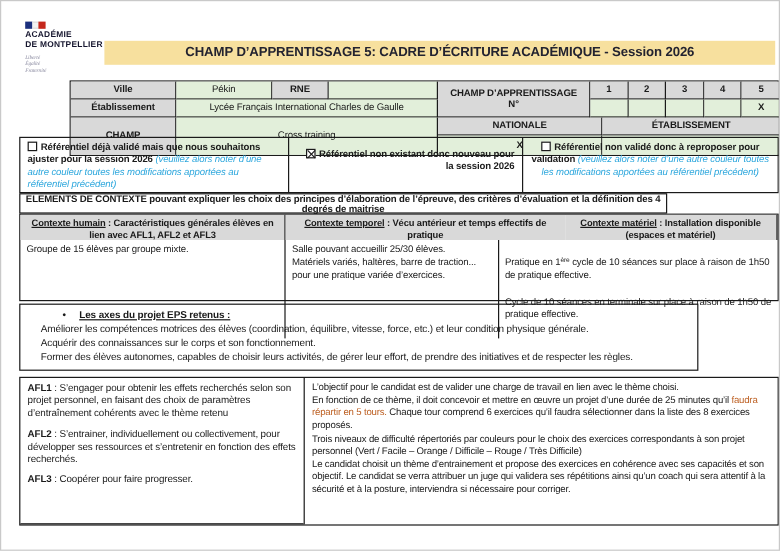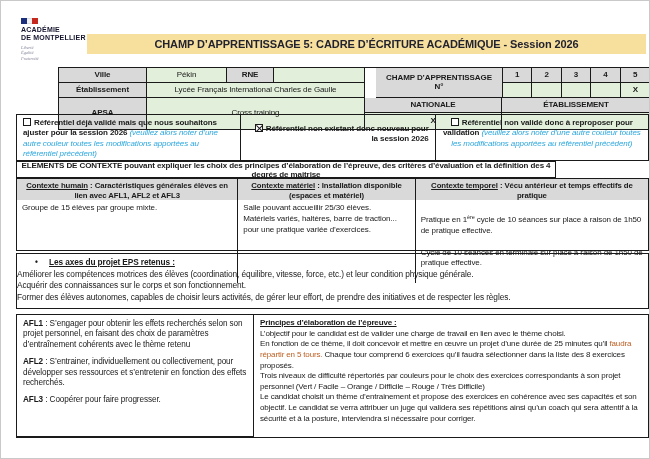--- a/index.html
+++ b/index.html
@@ -37,21 +37,21 @@
 
   
   .info-table { position: absolute; left: 57px; top: 66px; width: 591px; display: flex; border: 1.5px solid #1a1a1a; background: #fff; }
   .cell { display: flex; align-items: center; justify-content: center; font-size: 8px; line-height: 1.1; padding: 0 2px; text-align: center; overflow: hidden; }
   .lab { background: #d9d9d9; font-weight: bold; }
   .val { background: #e2efda; }
   .bR { border-right: 1px solid #1a1a1a; }
   .bB { border-bottom: 1px solid #1a1a1a; }
   .info-left { width: 306px; display: grid; grid-template-columns: 88px 80px 47px 91px; grid-template-rows: 15px 15px 31px; }
   .info-right { width: 285px; display: flex; flex-direction: column; }
-  .info-right-top { display: grid; grid-template-columns: 127px repeat(5, 1fr); grid-template-rows: 15px 15px; padding-left: 11px; }
+  .info-right-top { display: grid; grid-template-columns: 127px repeat(5, 1fr); grid-template-rows: 15px 15px; }
   .info-right-bottom { display: grid; grid-template-columns: 137px 148px; grid-template-rows: 15px 16px; }
   .span3 { grid-column: 2 / 5; }
   .champ-cell { grid-row: 1 / 3; flex-direction: column; }
   .xmark { font-weight: bold; }
 
   
   .ref-row { position: absolute; left: 15px; top: 113px; width: 633px; height: 47px; display: flex; border: 1.5px solid #1a1a1a; }
   .ref-cell { font-size: 8px; font-weight: bold; line-height: 1.3; padding: 3px 6px; overflow: hidden; }
   .ref-cell-1 { width: 225px; border-right: 1.5px solid #1a1a1a; text-align: left; }
   .ref-cell-2 { width: 195px; border-right: 1.5px solid #1a1a1a; text-align: right; padding-top: 9px; }
@@ -81,21 +81,21 @@
   .ctx-c1 { width: 222px; } .ctx-c2 { width: 178px; } .ctx-c3 { width: 233px; }
   .ctx-head-cell {
     background: #d9d9d9; font-size: 7.8px; font-weight: bold; text-align: center;
     padding: 2px 8px 0 8px; line-height: 1.25;
   }
   .ctx-title { text-decoration: underline; }
   .ctx-body-cell { font-size: 8px; line-height: 1.35; padding: 3px 5px; text-align: left; white-space: pre-line; }
   sup.small { font-size: 5.5px; vertical-align: 3px; }
 
   
-  .axes { position: absolute; left: 15px; top: 252px; width: 633px; height: 56px; border: 1.5px solid #1a1a1a; padding: 3px 0; font-size: 8.3px; line-height: 1.35; }
+  .axes { position: absolute; left: 15px; top: 252px; width: 566px; height: 56px; border: 1.5px solid #1a1a1a; padding: 3px 17px; font-size: 8.3px; line-height: 1.35; }
   .axes-title-line { margin-left: 18px; margin-bottom: 1px; }
   .axes-bullet { display: inline-block; width: 14px; font-weight: bold; }
   .axes-title { font-weight: bold; text-decoration: underline; }
 
   
   .bottom-table { position: absolute; left: 15px; top: 313px; width: 633px; height: 124px; border: 1.5px solid #1a1a1a; display: flex; }
   .bt-left { width: 237px; border-right: 1px solid #1a1a1a; display: flex; flex-direction: row; }
   .bt-left-content { flex: 1; padding: 4px 6px; font-size: 8.2px; line-height: 1.27; border-bottom: 1px solid #1a1a1a; overflow: hidden; }
   .bt-left-content p { margin-bottom: 7px; }
   .afl-label { font-weight: bold; }
@@ -131,21 +131,21 @@
   </div>
 
   <div class="info-table">
     <div class="info-left">
       <div class="cell lab bR bB">Ville</div>
       <div class="cell val bR bB">Pékin</div>
       <div class="cell lab bR bB">RNE</div>
       <div class="cell val bR bB"></div>
       <div class="cell lab bR bB">Établissement</div>
       <div class="cell val bR bB span3">Lycée Français International Charles de Gaulle</div>
-      <div class="cell lab bR">APSA</div>
+      <div class="cell lab bR">CHAMP</div>
       <div class="cell val bR span3">Cross training</div>
     </div>
     <div class="info-right">
       <div class="info-right-top">
         <div class="cell lab bR bB champ-cell">
           <div>CHAMP D’APPRENTISSAGE</div>
           <div>N°</div>
         </div>
         <div class="cell lab bR bB">1</div>
         <div class="cell lab bR bB">2</div>
@@ -179,25 +179,25 @@
     </div>
   </div>
 
   <div class="elements-header">ELEMENTS DE CONTEXTE pouvant expliquer les choix des principes d’élaboration de l’épreuve, des critères d’évaluation et la définition des 4 degrés de maitrise</div>
 
   <div class="context-table">
     <div class="ctx-head">
       <div class="ctx-head-cell ctx-c1 bR">
         <span class="ctx-title">Contexte humain</span><span> : Caractéristiques générales élèves en lien avec AFL1, AFL2 et AFL3</span>
       </div>
+      <div class="ctx-head-cell ctx-c3">
+        <span class="ctx-title">Contexte temporel</span><span> : Vécu antérieur et temps effectifs de pratique</span>
+      </div>
       <div class="ctx-head-cell ctx-c2 bR">
         <span class="ctx-title">Contexte matériel</span><span> : Installation disponible (espaces et matériel)</span>
-      </div>
-      <div class="ctx-head-cell ctx-c3">
-        <span class="ctx-title">Contexte temporel</span><span> : Vécu antérieur et temps effectifs de pratique</span>
       </div>
     </div>
     <div class="ctx-body">
       <div class="ctx-body-cell ctx-c1 bR">Groupe de 15 élèves par groupe mixte.</div>
       <div class="ctx-body-cell ctx-c2 bR">Salle pouvant accueillir 25/30 élèves.
 Matériels variés, haltères, barre de traction...
 pour une pratique variée d’exercices.</div>
       <div class="ctx-body-cell ctx-c3">
         <div><span>Pratique en 1</span><sup class="small">ère</sup><span> cycle de 10 séances sur place à raison de 1h50 de pratique effective.</span></div>
         <div>Cycle de 10 séances en terminale sur place à raison de 1h50 de pratique effective.</div>
@@ -217,21 +217,20 @@
   <div class="bottom-table">
     <div class="bt-left">
       <div class="bt-left-content">
         <p><span class="afl-label">AFL1</span><span> : S’engager pour obtenir les effets recherchés selon son projet personnel, en faisant des choix de paramètres d’entraînement cohérents avec le thème retenu</span></p>
         <p><span class="afl-label">AFL2</span><span> : S’entrainer, individuellement ou collectivement, pour développer ses ressources et s’entretenir en fonction des effets recherchés.</span></p>
         <p><span class="afl-label">AFL3</span><span> : Coopérer pour faire progresser.</span></p>
       </div>
       <div class="bt-left-empty"></div>
     </div>
     <div class="bt-right">
-      <div class="principes-title">Principes d’élaboration de l’épreuve :</div>
       <div>L’objectif pour le candidat est de valider une charge de travail en lien avec le thème choisi.</div>
       <div><span>En fonction de ce thème, il doit concevoir et mettre en œuvre un projet d’une durée de 25 minutes qu’il </span><span class="hl-orange">faudra répartir en 5 tours.</span><span> Chaque tour comprend 6 exercices qu’il faudra sélectionner dans la liste des 8 exercices proposés.</span></div>
       <div>Trois niveaux de difficulté répertoriés par couleurs pour le choix des exercices correspondants à son projet personnel (Vert / Facile – Orange / Difficile – Rouge / Très Difficile)</div>
       <div>Le candidat choisit un thème d’entrainement et propose des exercices en cohérence avec ses capacités et son objectif. Le candidat se verra attribuer un juge qui validera ses répétitions ainsi qu’un coach qui sera attentif à la sécurité et à la posture, interviendra si nécessaire pour corriger.</div>
     </div>
   </div>
 
 </div>
 
 </body></html>

